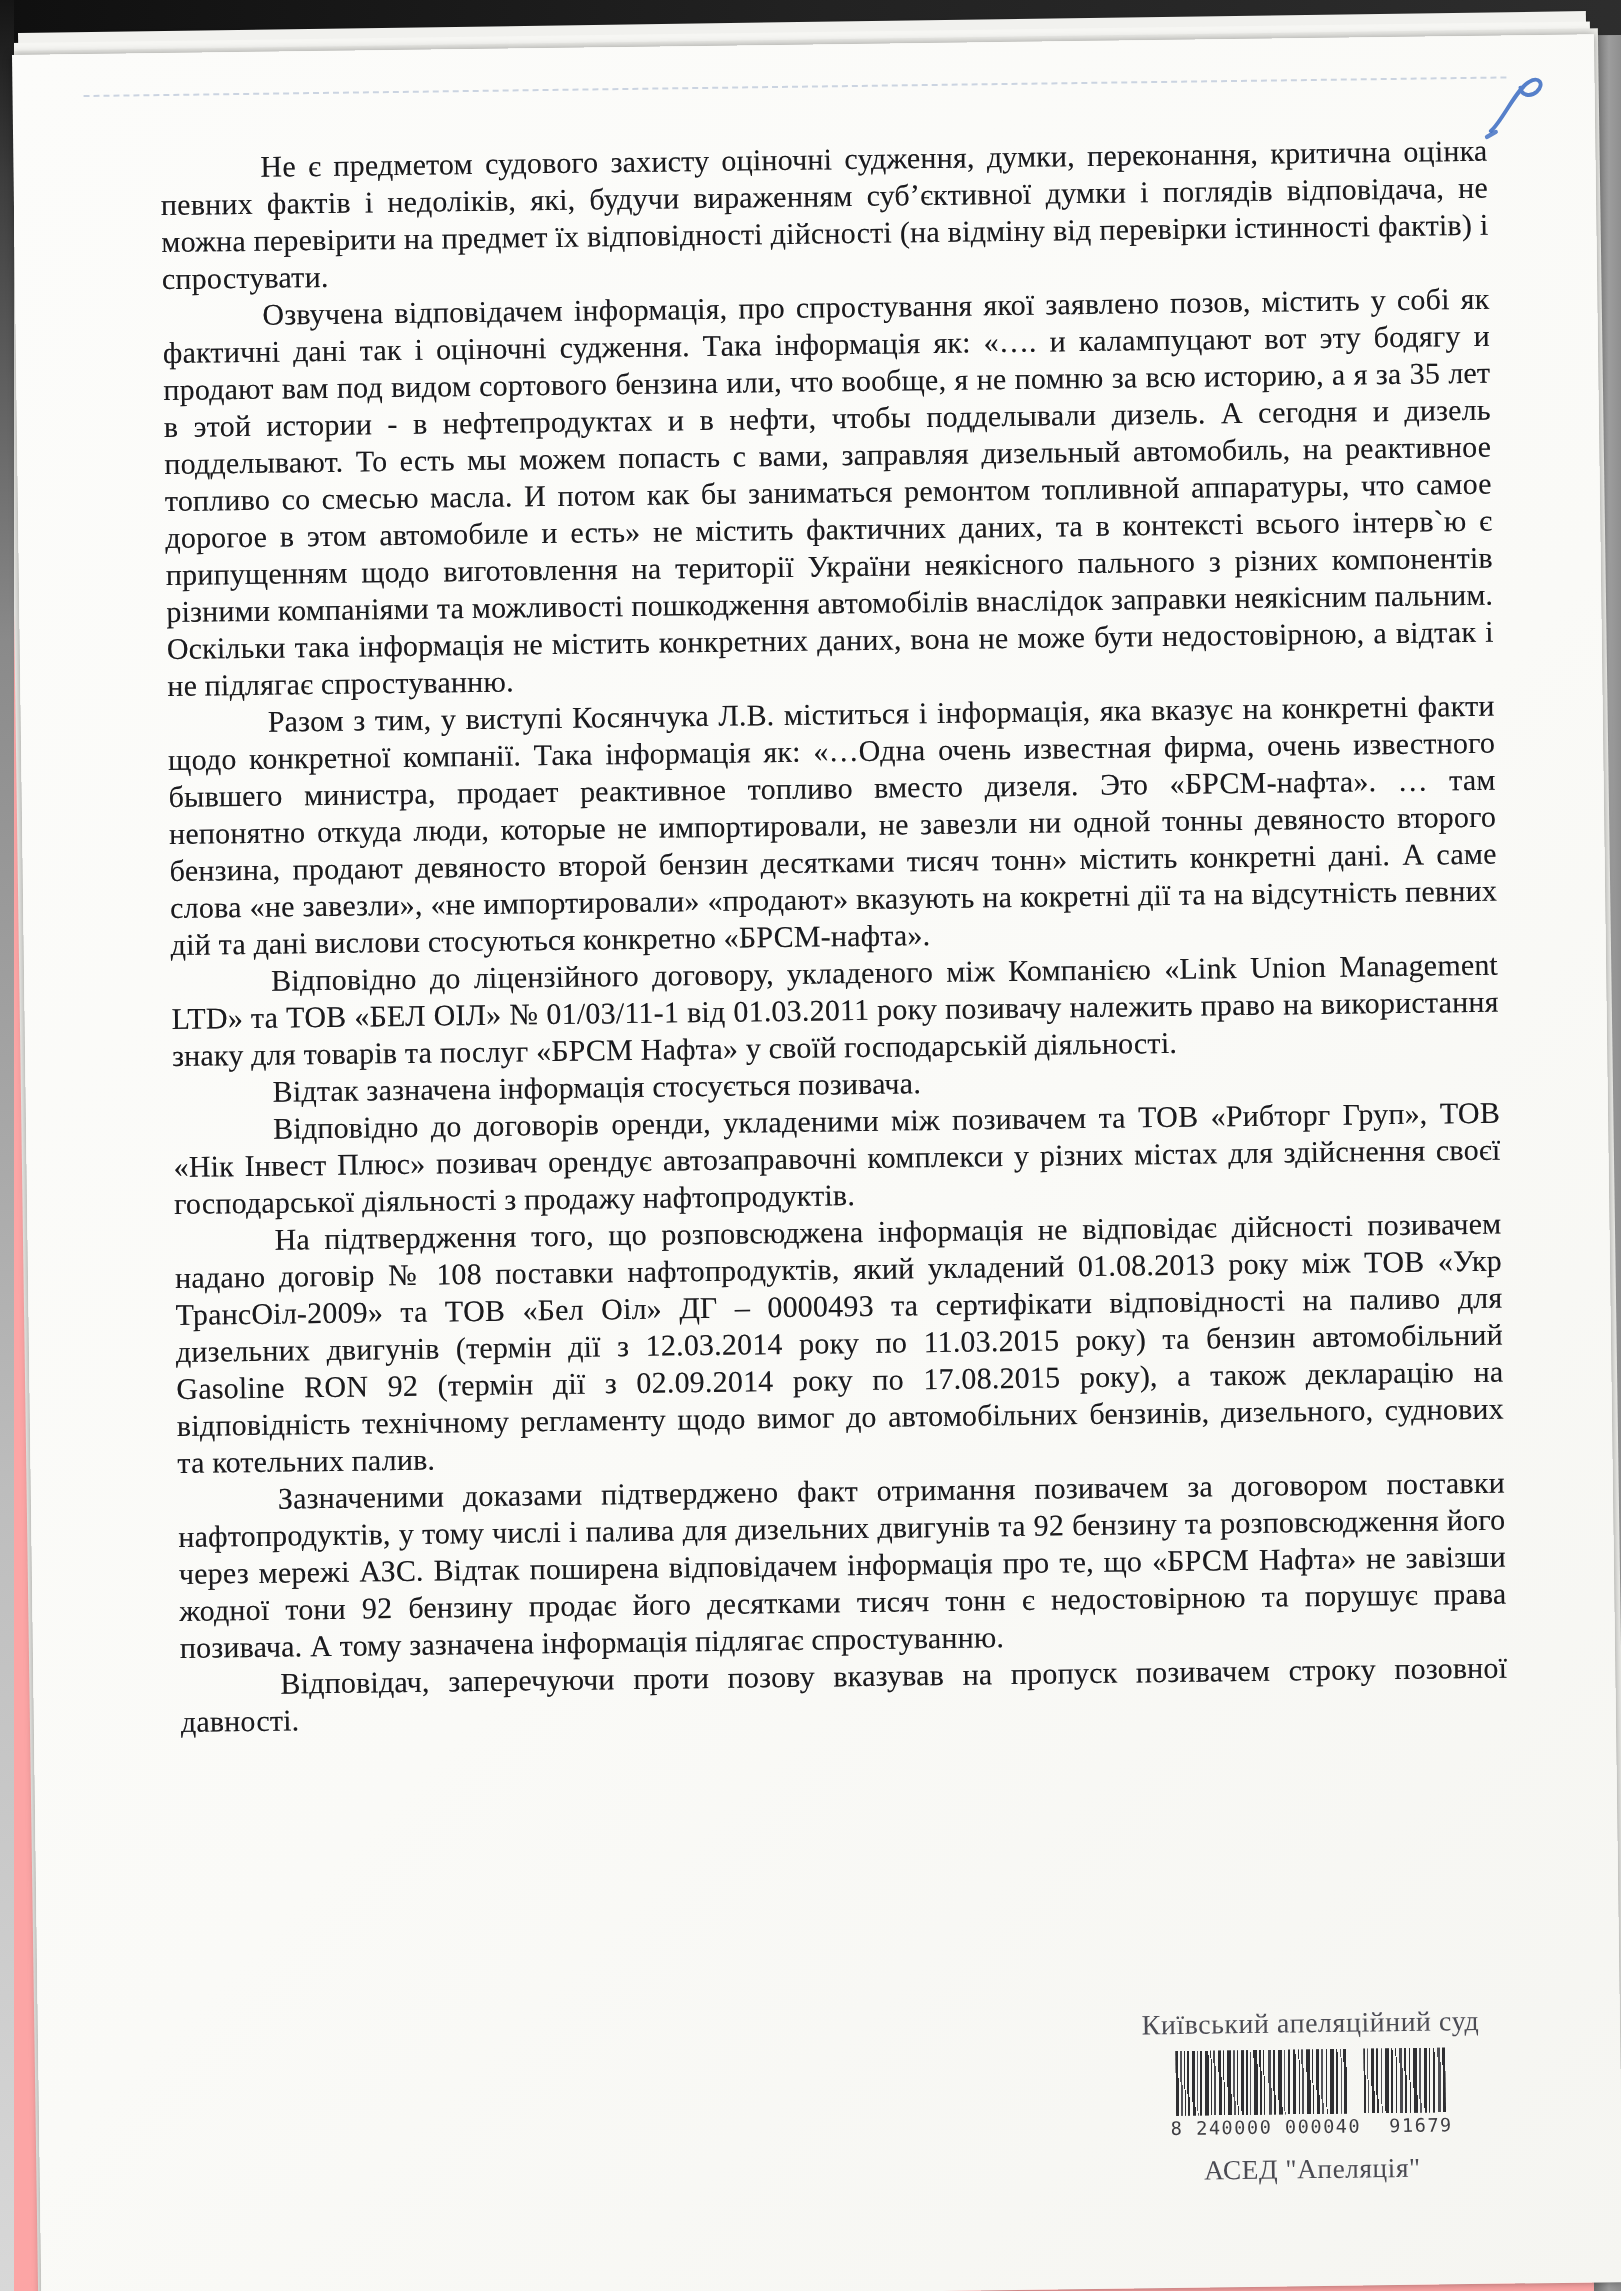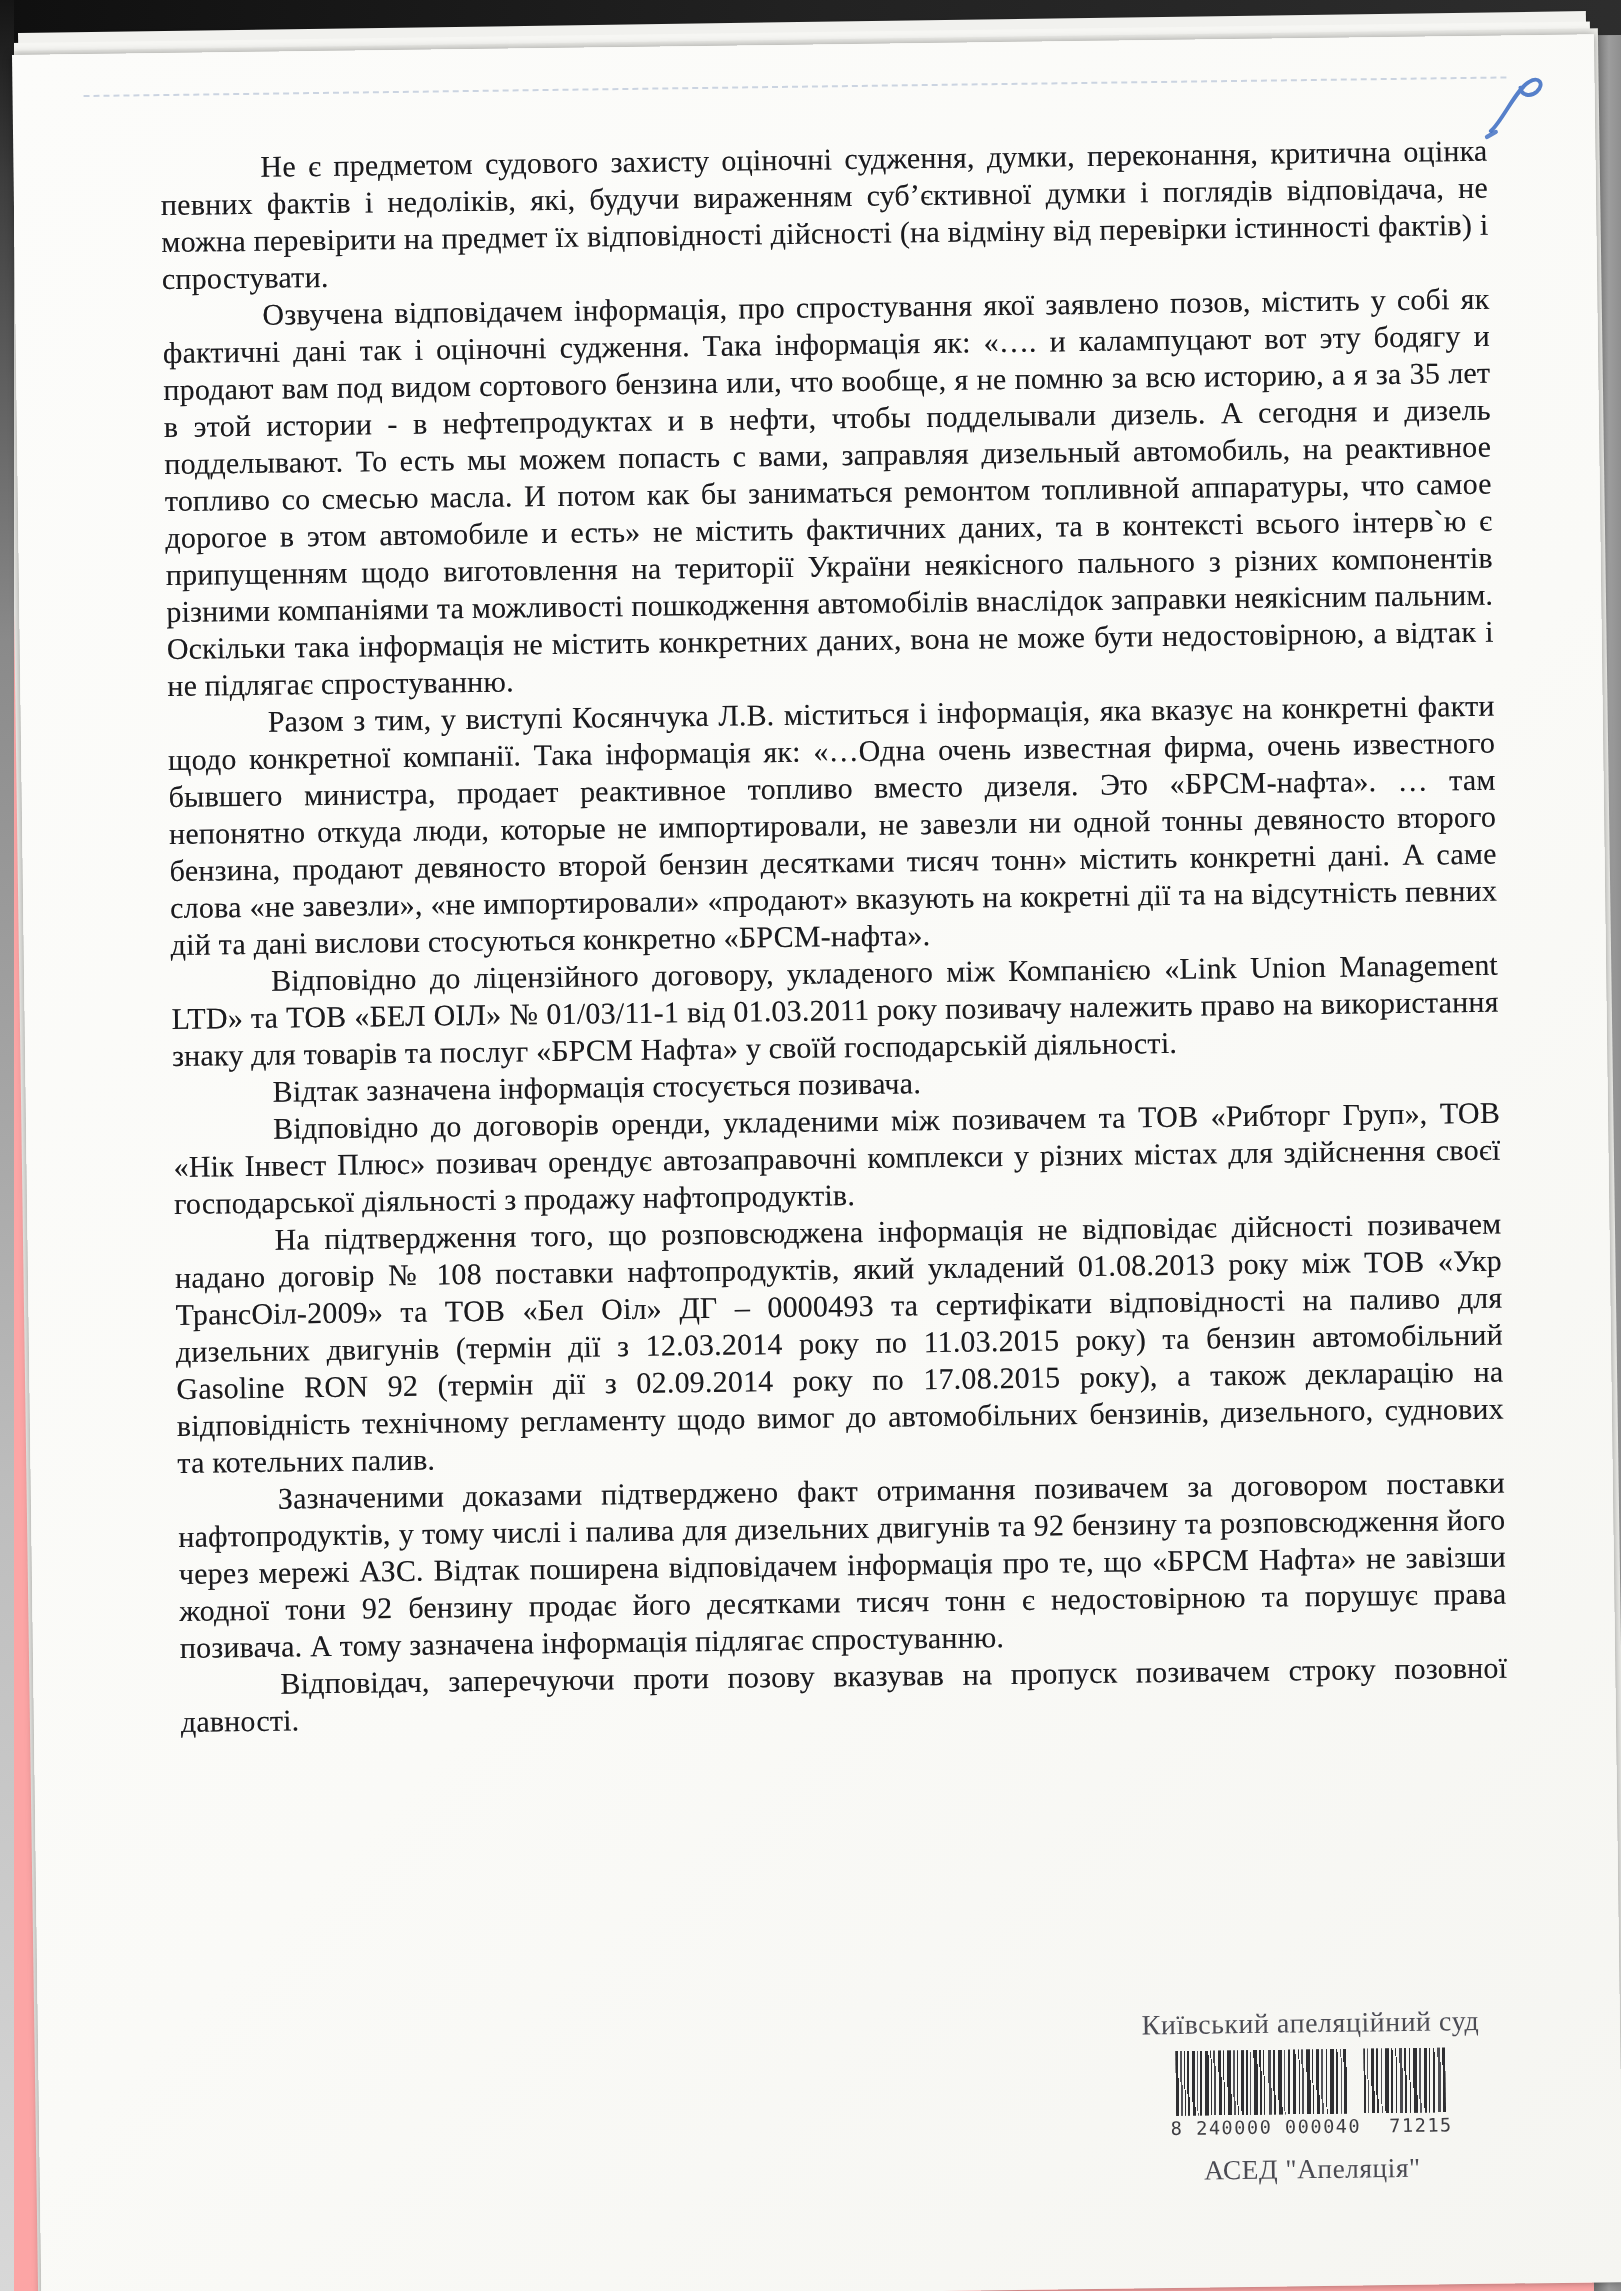--- a/index.html
+++ b/index.html
@@ -148,21 +148,21 @@
             <rect x="67" width="1" height="66"></rect>
               <rect x="71" width="2" height="66"></rect>
             <rect x="76" width="3" height="66" fill="#505055"></rect>
               <rect x="81" width="3" height="66"></rect>
           </g>
         </svg>
       </div>
 
       <div class="bc-digits">
         <span>8 240000 000040</span>
-        <span>71215</span>
+        <span>91679</span>
       </div>
 
       <div class="system">АСЕД "Апеляція"</div>
     </div>
 
   </div>
 </div>
 
 
 </body></html>

